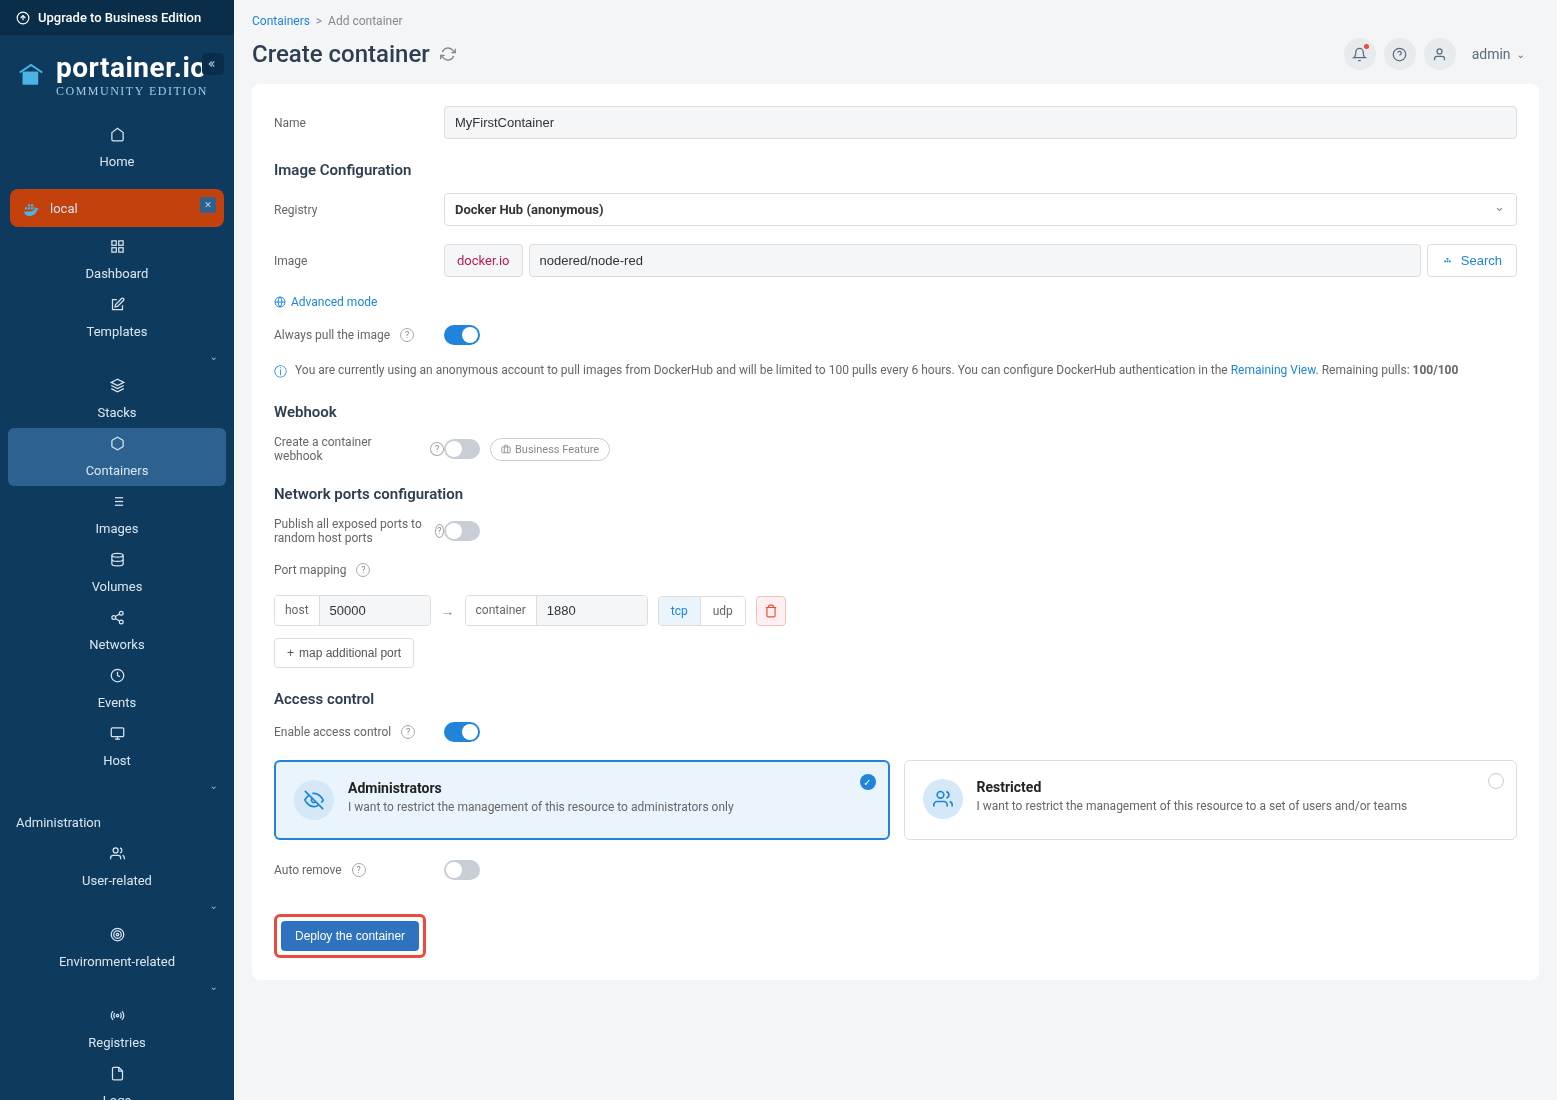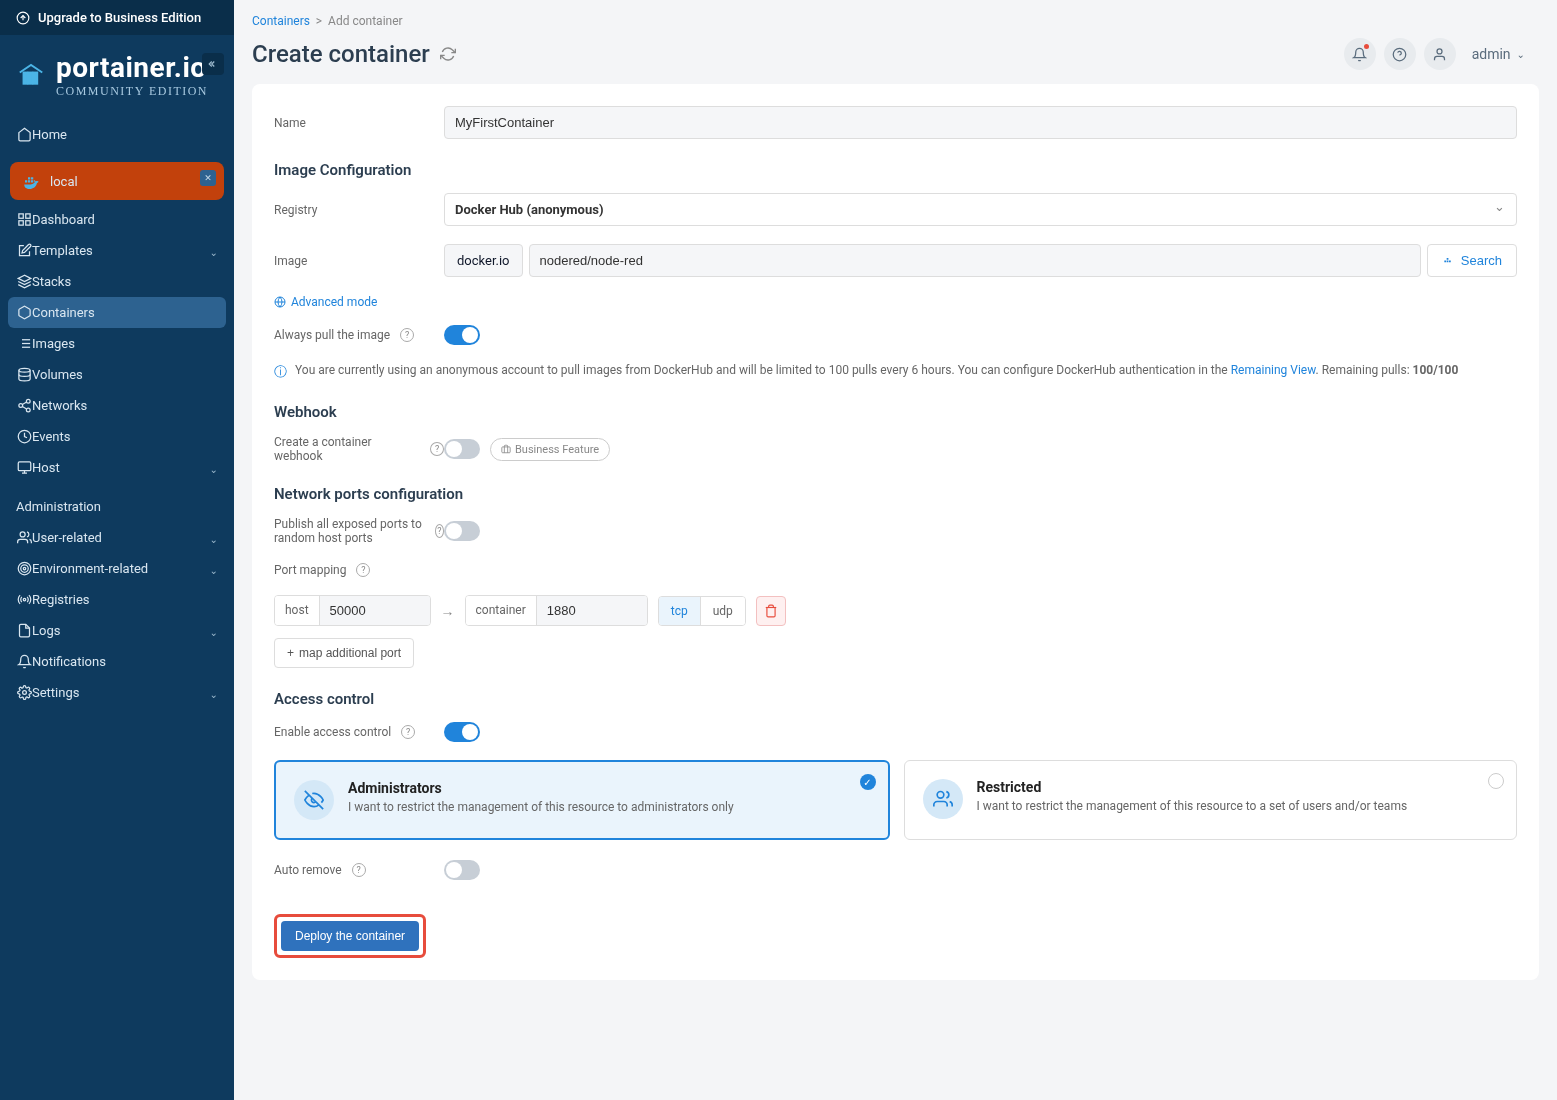--- a/index.html
+++ b/index.html
@@ -10,21 +10,21 @@
 .sidebar { width: 234px; background: #0e3a5e; color: #d9e6f0; display: flex; flex-direction: column; }
 .upgrade-bar { background: #0a2e4a; padding: 10px 16px; display: flex; align-items: center; gap: 8px; font-size: 13px; font-weight: 500; color: #ffffff; cursor: pointer; }
 .logo-area { padding: 16px; display: flex; align-items: center; gap: 10px; position: relative; }
 .logo-icon { font-size: 28px; color: #4bb4e6; }
 .logo-text { display: flex; flex-direction: column; }
 .logo-main { font-size: 28px; font-weight: 700; color: #fff; letter-spacing: 0.5px; }
 .logo-sub { font-size: 12px; letter-spacing: 1.5px; color: #a8c9e0; font-family: Liberation Serif, serif; }
 .collapse-btn { position: absolute; right: 10px; top: 18px; width: 22px; height: 22px; background: #0a2e4a; border-radius: 4px; display: flex; align-items: center; justify-content: center; cursor: pointer; color: #9bb8cc; font-size: 10px; }
 
 .nav-section { padding: 4px 0; }
-.nav-item { display: flex; align-items: flex-end; padding: 8px 16px; cursor: pointer; font-size: 13px; color: #d9e6f0; position: relative; }
+.nav-item { display: flex; align-items: center; gap: 12px; padding: 8px 16px; cursor: pointer; font-size: 13px; color: #d9e6f0; position: relative; flex-direction: column; }
 .nav-item.active { background: #2d6290; border-radius: 6px; margin: 0 8px; padding: 8px 8px; }
 .nav-item.home { margin-bottom: 12px; }
 .nav-icon { width: 16px; display: flex; justify-content: center; font-size: 14px; }
 .nav-chevron { margin-left: auto; font-size: 10px; color: #9bb8cc; }
 .env-badge { background: #c2410c; border-radius: 8px; margin: 8px 10px 4px; padding: 10px 12px; display: flex; align-items: center; gap: 10px; position: relative; }
 .env-close { position: absolute; right: 8px; top: 8px; width: 16px; height: 16px; background: #2d6290; border-radius: 3px; display: flex; align-items: center; justify-content: center; font-size: 9px; cursor: pointer; color: #c5d9e8; }
 .admin-header { padding: 16px 16px 8px; font-size: 13px; color: #d9e6f0; }
 .env-subnav { padding-left: 0; }
 
 
@@ -49,21 +49,21 @@
 .form-control { flex: 1; }
 .text-input { width: 100%; padding: 8px 10px; border: 1px solid #ddd; border-radius: 4px; font-size: 13px; background: #f5f6f8; color: #333; }
 .select { width: 100%; padding: 8px 10px; border: 1px solid #ddd; border-radius: 4px; font-size: 13px; background: #fff; color: #333; appearance: none; position: relative; font-weight: bold; }
 .select-wrap { position: relative; flex: 1; }
 .select-wrap::after { content: "⌄"; position: absolute; right: 12px; top: 6px; color: #888; pointer-events: none; }
 
 .section-title { font-size: 15px; font-weight: 600; color: #2c3e50; margin: 22px 0 14px; }
 .section-title:first-of-type { margin-top: 0; }
 
 .image-input-row { display: flex; gap: 6px; flex: 1; }
-.prefix-box { padding: 8px 12px; border: 1px solid #ddd; border-radius: 4px; background: #f5f6f8; font-size: 13px; color: #0f172a; }
+.prefix-box { padding: 8px 12px; border: 1px solid #ddd; border-radius: 4px; background: #f5f6f8; font-size: 13px; color: #be185d; }
 .search-btn { padding: 8px 14px; border: 1px solid #ddd; border-radius: 4px; background: #fff; font-size: 13px; color: #2084db; cursor: pointer; display: flex; align-items: center; gap: 5px; }
 
 .adv-link { color: #2084db; font-size: 12px; display: inline-flex; align-items: center; gap: 5px; cursor: pointer; margin-bottom: 16px; }
 
 .help-icon { display: inline-flex; width: 14px; height: 14px; border: 1px solid #aaa; border-radius: 50%; align-items: center; justify-content: center; font-size: 9px; color: #888; margin-left: 4px; }
 
 .toggle { width: 36px; height: 20px; border-radius: 10px; position: relative; cursor: pointer; display: inline-block; }
 .toggle.on { background: #2084db; }
 .toggle.off { background: #c7ced6; }
 .toggle-knob { width: 16px; height: 16px; background: #fff; border-radius: 50%; position: absolute; top: 2px; transition: left 0.2s; }

